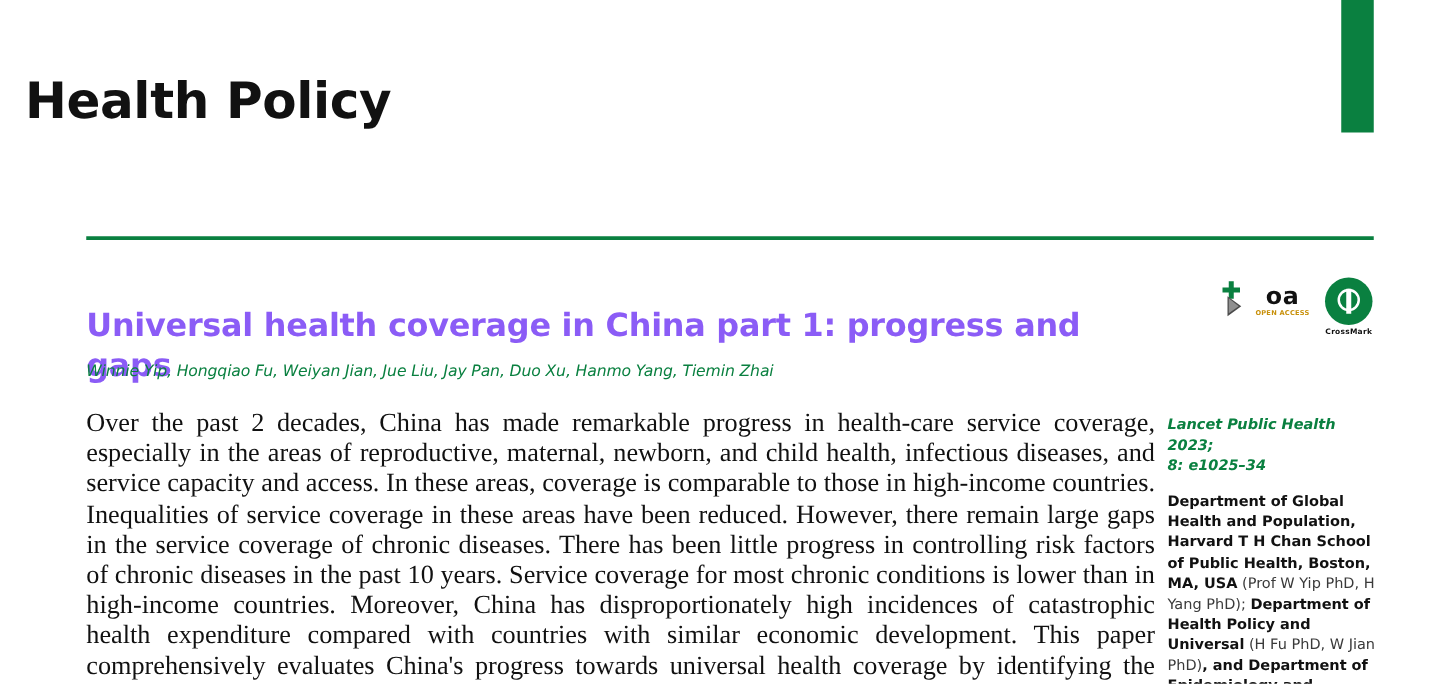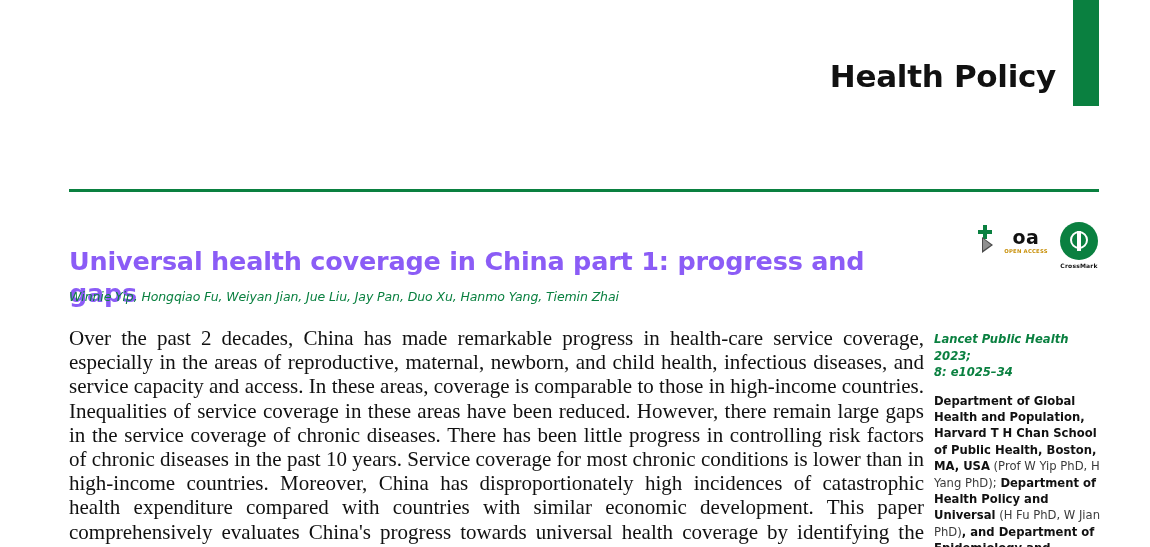--- a/index.html
+++ b/index.html
@@ -25,26 +25,26 @@
     height: 106px;
     background: #0a8040;
   }
 
   
   .section-title {
     position: absolute;
     top: 58px;
     left: 0;
     width: 1056px;
-    text-align: right;
-    font-family: "DejaVu Sans", sans-serif;
-    font-weight: bold;
-    font-size: 31px;
+    font-family: "DejaVu Sans", sans-serif;
+    font-weight: bold;
+    font-size: 40px;
     letter-spacing: -0.3px;
     color: #111111;
+    padding-left: 20px;
   }
 
   
   .header-rule {
     position: absolute;
     top: 189px;
     left: 69px;
     width: 1030px;
     height: 3px;
     background: #0a8040;

